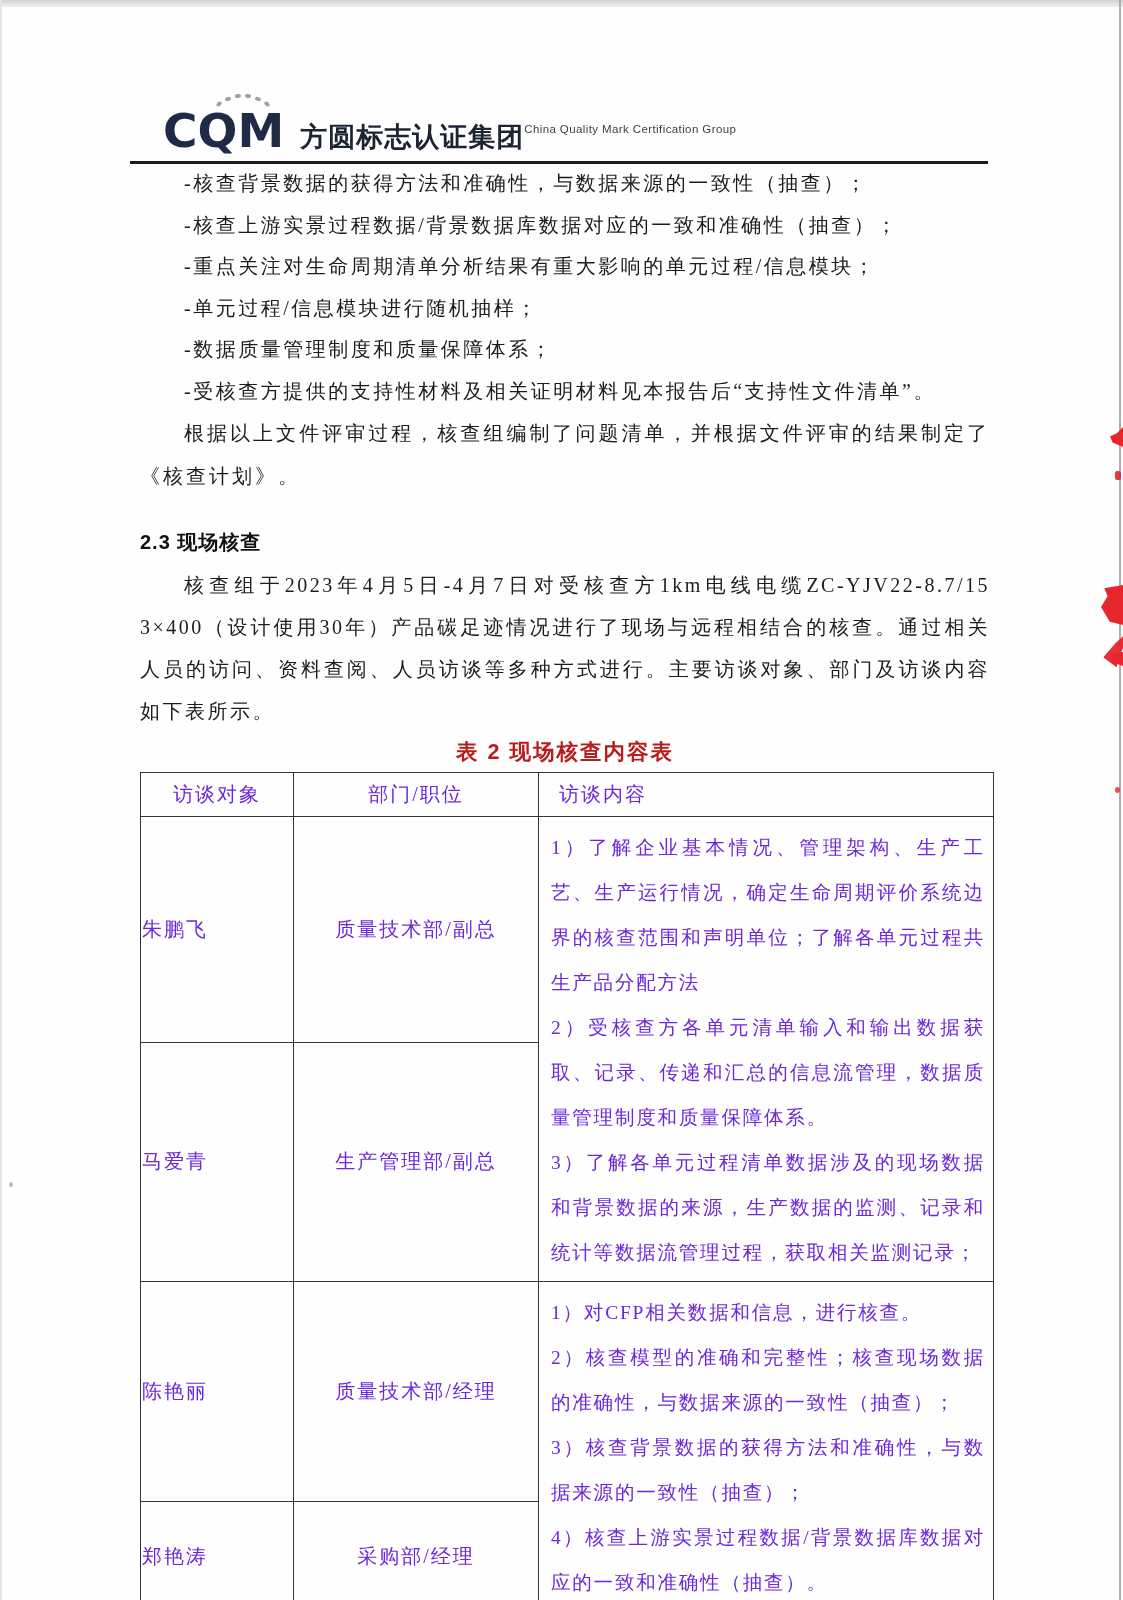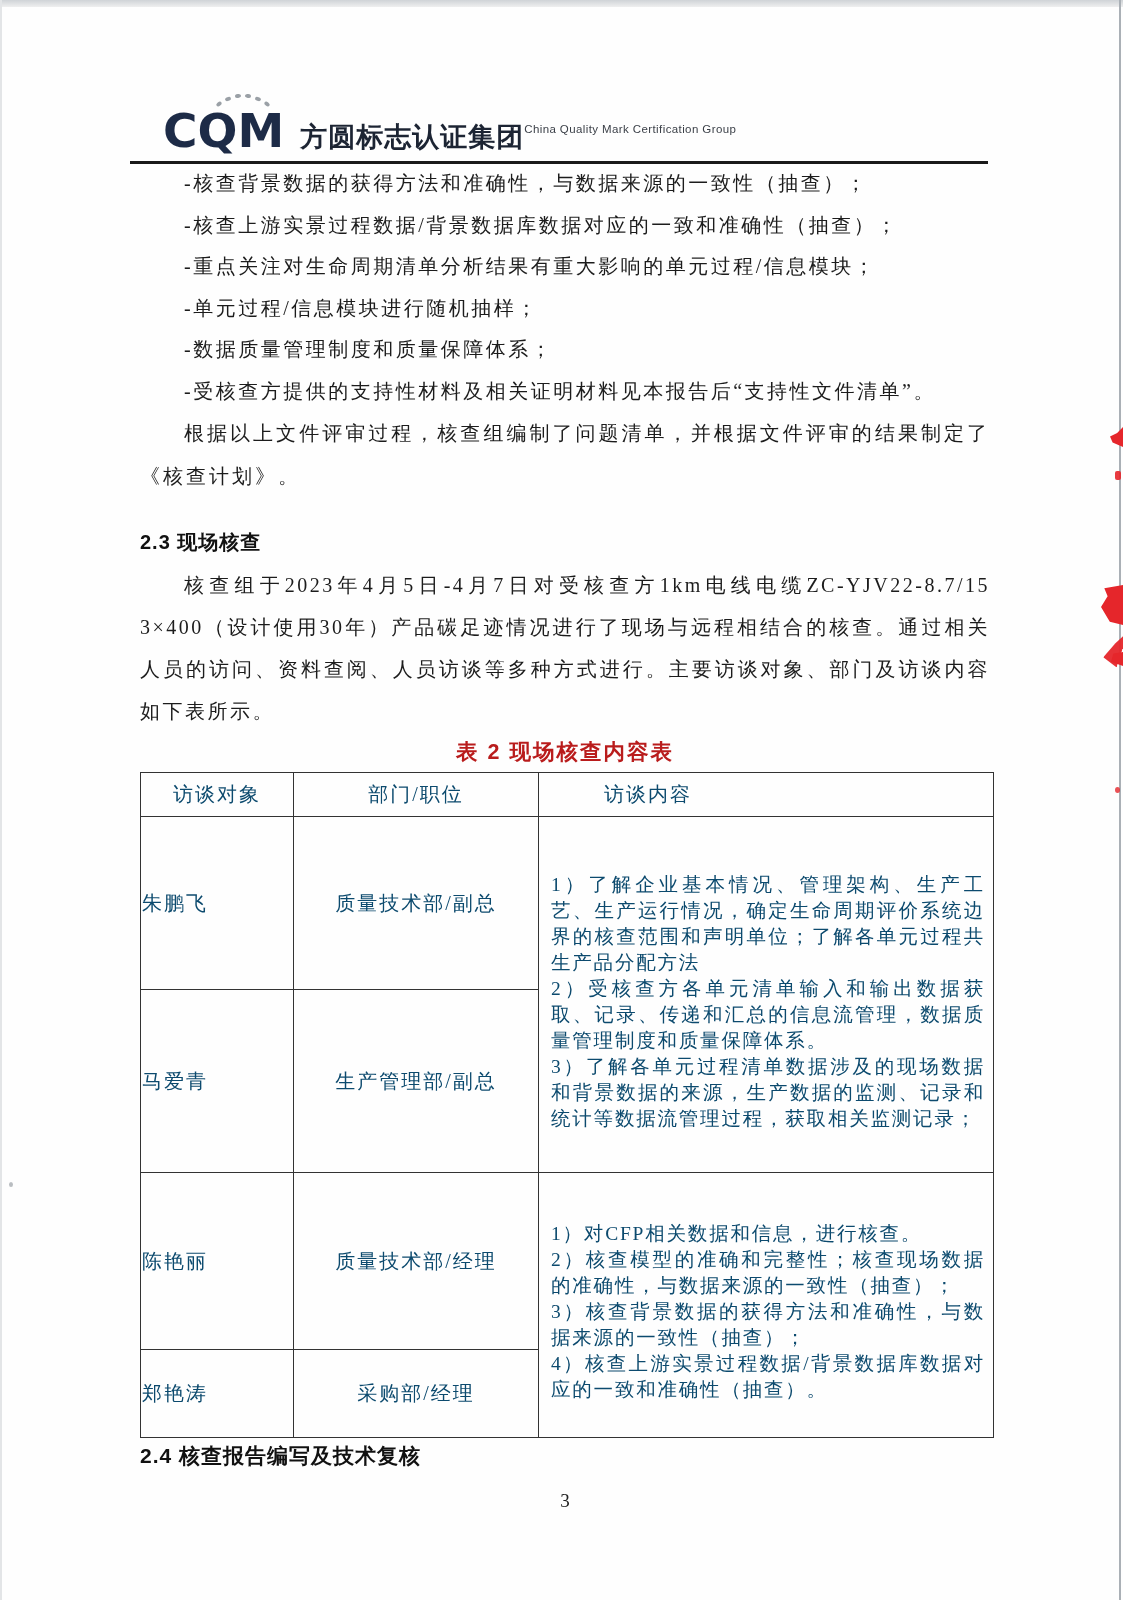--- a/index.html
+++ b/index.html
@@ -56,29 +56,29 @@
   h3.table-title{
     font-family:"Liberation Sans",sans-serif;
     font-size:21.5px;font-weight:700;color:#b91c1c;
     margin:0;line-height:40px;text-align:center;letter-spacing:2px;
   }
   table.itv{
     border-collapse:collapse;width:853px;table-layout:fixed;
   }
   table.itv th, table.itv td{
     border:1.6px solid #333;vertical-align:middle;
-    font-weight:normal;color:#0c4a6e;
+    font-weight:normal;color:#6d28d9;
   }
   th.h{font-size:20px;letter-spacing:2px;text-align:center;}
-  th.h.left{text-align:left;padding-left:65px;}
+  th.h.left{text-align:left;padding-left:20px;}
   td.name{font-size:20px;letter-spacing:2px;}
   td.dept{font-size:20px;letter-spacing:2px;text-align:center;}
   td.cont{
-    font-size:19.5px;line-height:26px;letter-spacing:1.8px;
-    text-align:justify;white-space:pre-line;padding:20px 8px 6px 12px;
+    font-size:19.5px;line-height:45px;letter-spacing:1.8px;
+    text-align:justify;white-space:pre-line;padding:8px 8px 6px 12px;
   }
   h2.sec24{
     font-family:"Liberation Sans",sans-serif;
     font-size:21px;font-weight:700;color:#111;
     margin:4px 0 15px 0;line-height:28px;letter-spacing:1px;
   }
   .page-num{margin-top:20px;text-align:center;font-size:19px;color:#222;letter-spacing:0;}
 
   
   .redmark{position:absolute;background:#e5262b;}

